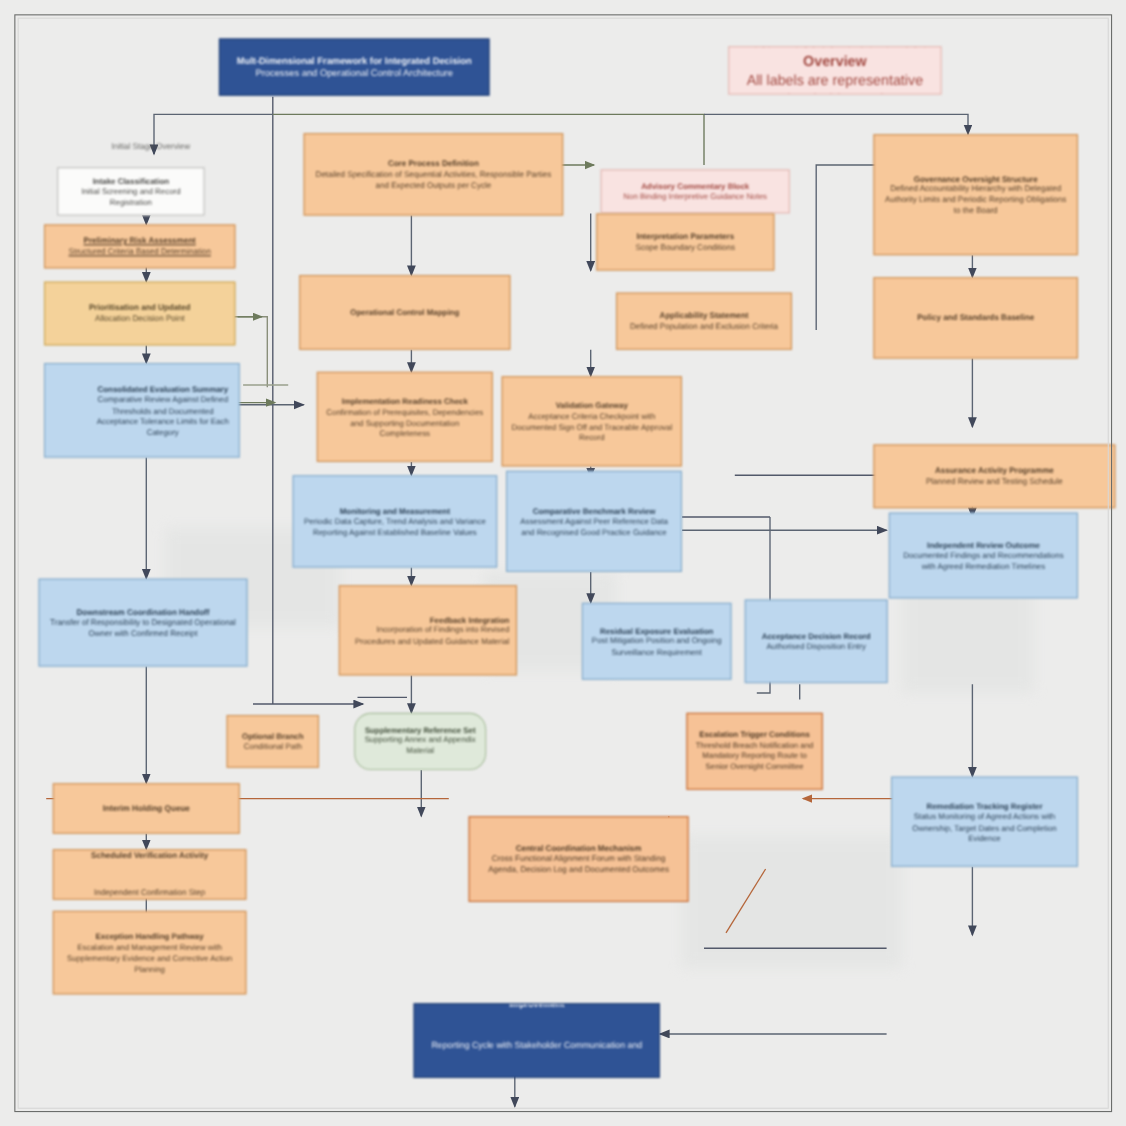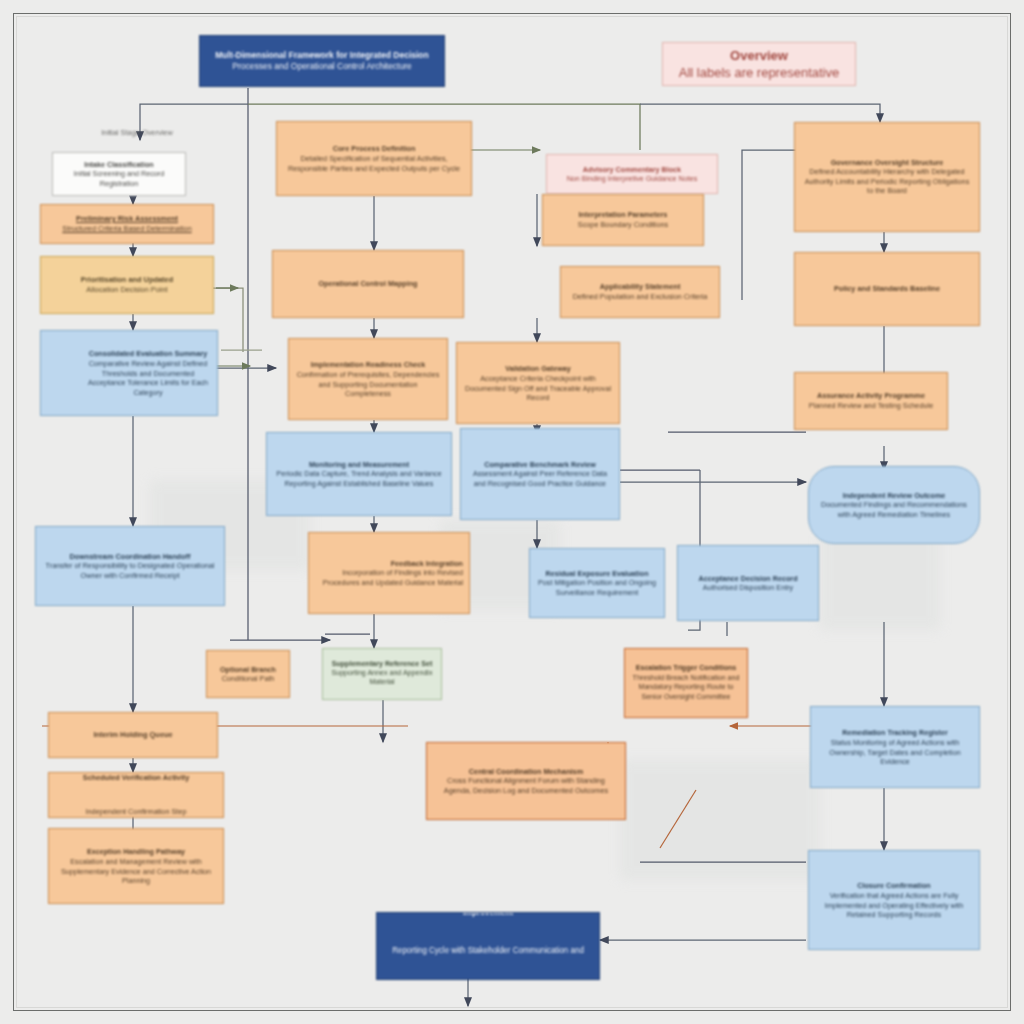--- a/index.html
+++ b/index.html
@@ -210,21 +210,21 @@
   <div class="node orange" style="left:48px;top:772px;width:176px;height:46px;font-size:7.3px;gap:24px;">
     <span class="t hdr">Scheduled Verification Activity</span>
     <span class="t">Independent Confirmation Step</span>
   </div>
 
   <div class="node orange" style="left:48px;top:828px;width:176px;height:76px;font-size:7.2px;">
     <span class="t hdr">Exception Handling Pathway</span>
     <span class="t">Escalation and Management Review with Supplementary Evidence and Corrective Action Planning</span>
   </div>
 
-  <div class="node orange" style="left:276px;top:121px;width:196px;height:75px;font-size:7.3px;">
+  <div class="node orange" style="left:276px;top:121px;width:236px;height:75px;font-size:7.3px;">
     <span class="t hdr">Core Process Definition</span>
     <span class="t">Detailed Specification of Sequential Activities, Responsible Parties and Expected Outputs per Cycle</span>
   </div>
 
   <div class="node orange" style="left:272px;top:250px;width:192px;height:68px;font-size:7.2px;">
     <span class="t hdr">Operational Control Mapping</span>
   </div>
 
   <div class="node orange" style="left:288px;top:338px;width:160px;height:82px;font-size:7.2px;">
     <span class="t hdr">Implementation Readiness Check</span>
@@ -234,21 +234,21 @@
   <div class="node blue" style="left:266px;top:432px;width:186px;height:84px;font-size:7.2px;">
     <span class="t hdr">Monitoring and Measurement</span>
     <span class="t">Periodic Data Capture, Trend Analysis and Variance Reporting Against Established Baseline Values</span>
   </div>
 
   <div class="node orange" style="left:308px;top:532px;width:162px;height:82px;font-size:7.2px;text-align:right;">
     <span class="t hdr">Feedback Integration</span>
     <span class="t">Incorporation of Findings into Revised Procedures and Updated Guidance Material</span>
   </div>
 
-  <div class="node green" style="left:322px;top:648px;width:120px;height:52px;font-size:7.1px;">
+  <div class="node green" style="left:322px;top:648px;width:120px;height:52px;font-size:7.1px;border-radius:15px;">
     <span class="t hdr">Supplementary Reference Set</span>
     <span class="t">Supporting Annex and Appendix Material</span>
   </div>
 
   <div class="node orange" style="left:206px;top:650px;width:84px;height:48px;font-size:7.2px;">
     <span class="t hdr">Optional Branch</span>
     <span class="t">Conditional Path</span>
   </div>
 
   <div class="node orange2" style="left:426px;top:742px;width:200px;height:78px;font-size:7.3px;">
@@ -279,58 +279,54 @@
   <div class="node blue" style="left:460px;top:428px;width:160px;height:92px;font-size:7.2px;">
     <span class="t hdr">Comparative Benchmark Review</span>
     <span class="t">Assessment Against Peer Reference Data and Recognised Good Practice Guidance</span>
   </div>
 
   <div class="node blue" style="left:529px;top:548px;width:136px;height:70px;font-size:7.2px;">
     <span class="t hdr">Residual Exposure Evaluation</span>
     <span class="t">Post Mitigation Position and Ongoing Surveillance Requirement</span>
   </div>
 
-  <div class="node blue" style="left:677px;top:545px;width:142px;height:76px;font-size:7.2px;">
+  <div class="node blue" style="left:677px;top:545px;width:130px;height:76px;font-size:7.2px;">
     <span class="t hdr">Acceptance Decision Record</span>
     <span class="t">Authorised Disposition Entry</span>
   </div>
 
   <div class="node orange2" style="left:624px;top:648px;width:124px;height:70px;font-size:7.1px;">
     <span class="t hdr">Escalation Trigger Conditions</span>
     <span class="t">Threshold Breach Notification and Mandatory Reporting Route to Senior Oversight Committee</span>
   </div>
 
   <div class="node orange" style="left:794px;top:122px;width:186px;height:110px;font-size:7.3px;">
     <span class="t hdr">Governance Oversight Structure</span>
     <span class="t">Defined Accountability Hierarchy with Delegated Authority Limits and Periodic Reporting Obligations to the Board</span>
   </div>
 
   <div class="node orange" style="left:794px;top:252px;width:186px;height:74px;font-size:7.3px;">
     <span class="t hdr">Policy and Standards Baseline</span>
   </div>
 
-  <div class="node orange" style="left:794px;top:372px;width:154px;height:58px;font-size:7.3px;">
+  <div class="node orange" style="left:794px;top:404px;width:220px;height:58px;font-size:7.3px;">
     <span class="t hdr">Assurance Activity Programme</span>
     <span class="t">Planned Review and Testing Schedule</span>
   </div>
 
-  <div class="node blue" style="left:808px;top:466px;width:172px;height:78px;font-size:7.2px;border-radius:26px;">
+  <div class="node blue" style="left:808px;top:466px;width:172px;height:78px;font-size:7.2px;">
     <span class="t hdr">Independent Review Outcome</span>
     <span class="t">Documented Findings and Recommendations with Agreed Remediation Timelines</span>
   </div>
 
   <div class="node blue" style="left:810px;top:706px;width:170px;height:82px;font-size:7.2px;">
     <span class="t hdr">Remediation Tracking Register</span>
     <span class="t">Status Monitoring of Agreed Actions with Ownership, Target Dates and Completion Evidence</span>
   </div>
 
-  <div class="node blue" style="left:808px;top:850px;width:172px;height:100px;font-size:7.2px;">
-    <span class="t hdr">Closure Confirmation</span>
-    <span class="t">Verification that Agreed Actions are Fully Implemented and Operating Effectively with Retained Supporting Records</span>
-  </div>
 
   <div class="node navy" style="left:376px;top:912px;width:224px;height:68px;font-size:8px;gap:28px;">
     <span class="t hdr">Consolidated Assessment and Continuous Improvement</span>
     <span class="t">Reporting Cycle with Stakeholder Communication and</span>
     <span class="t">Documented Evidence of Control Effectiveness</span>
   </div>
 
   <div id="frame"></div>
 </div>
 

